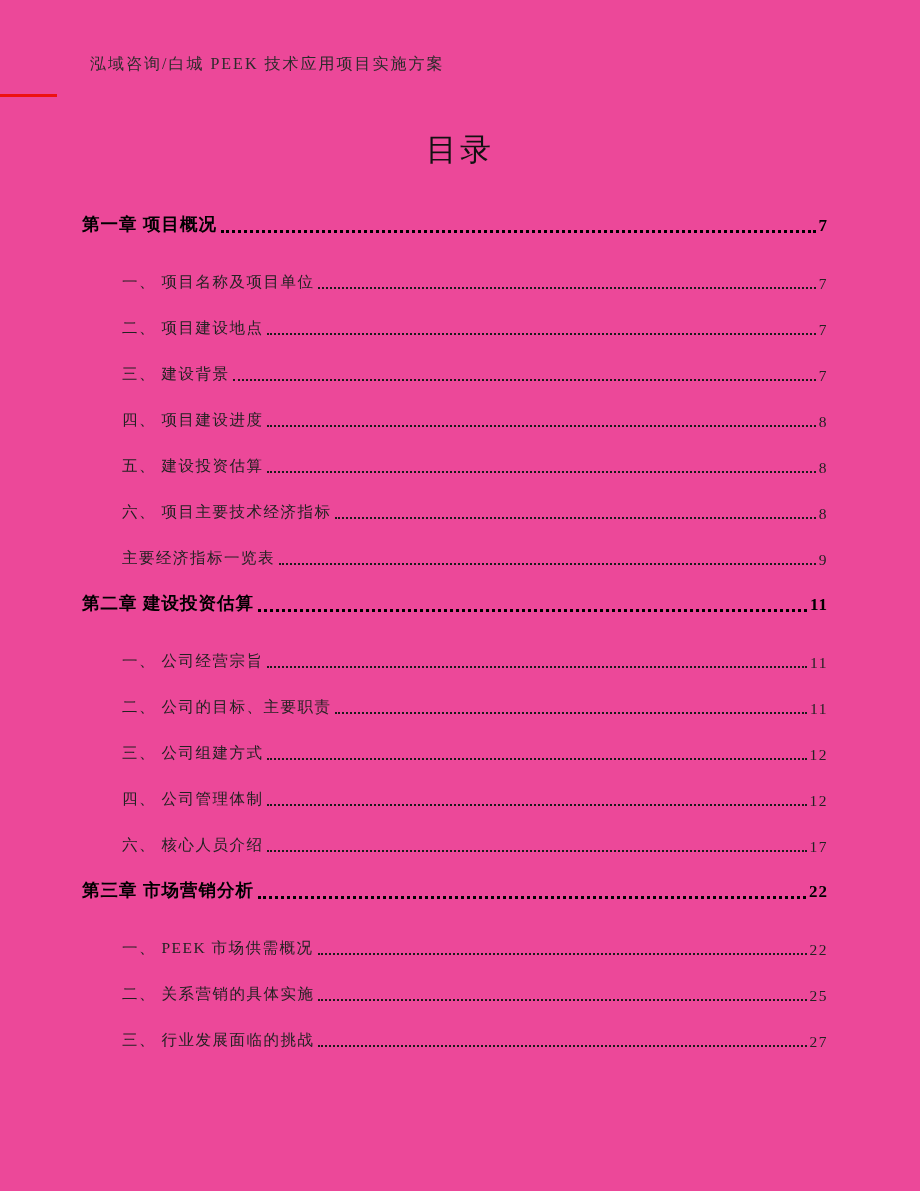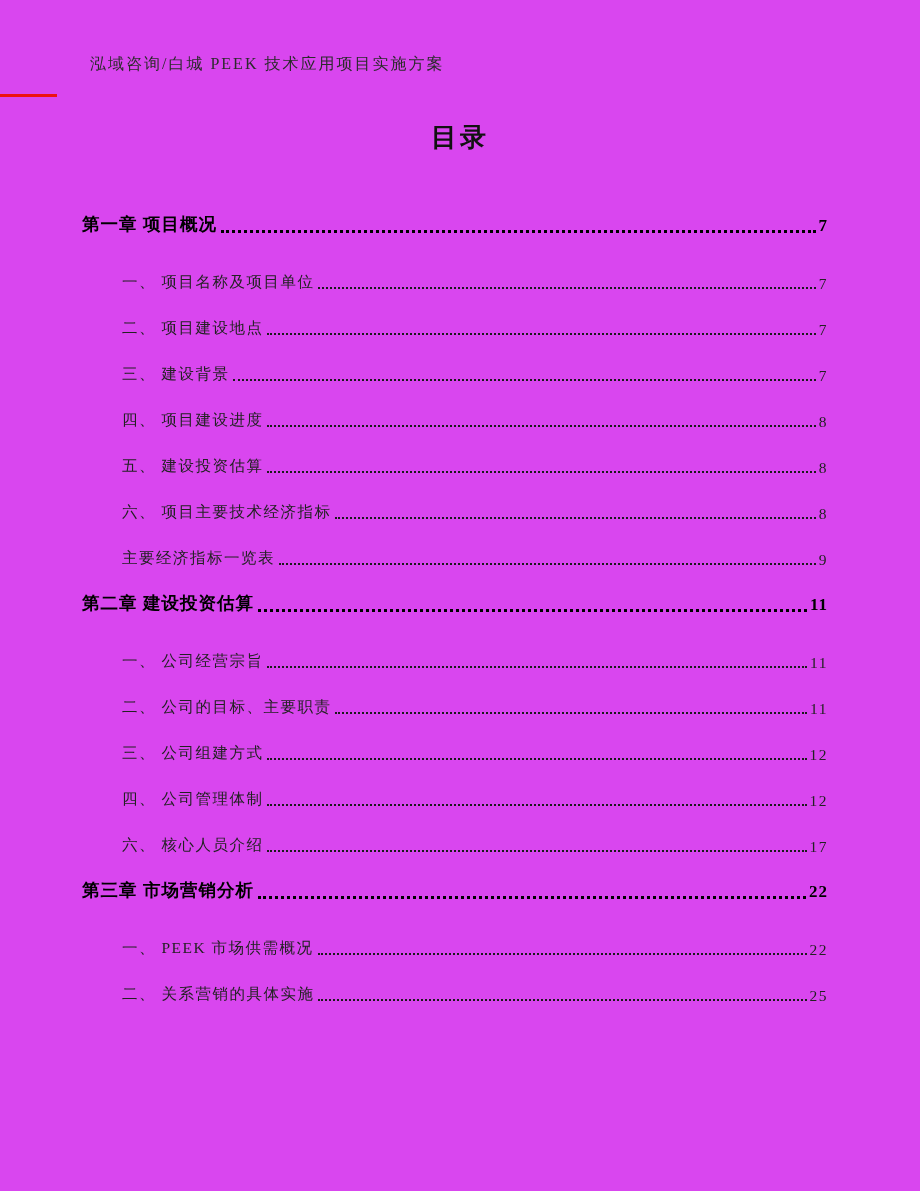--- a/index.html
+++ b/index.html
@@ -1,36 +1,36 @@
 <!DOCTYPE html>
 <html><head>
 <meta charset="utf-8">
 <style>
   html,body{margin:0;padding:0;background:#ffffff;}
   .page{
     position:relative;
     width:920px;height:1191px;
-    background:#d946ef;
+    background:#ec4899;
     overflow:hidden;
     font-family:"Liberation Serif","DejaVu Serif",serif;
     color:#1a1a1a;
   }
   .doc-header{
     position:absolute;top:54px;left:90px;
     font-size:16px;letter-spacing:2px;color:#2b2b2b;
     white-space:nowrap;
   }
   .accent-line{
     position:absolute;top:94px;left:0;
     width:57px;height:3px;
   }
   .doc-title{
     position:absolute;top:116px;left:0;right:0;
-    margin:4px;text-align:center;
-    font-size:26px;font-weight:bold;letter-spacing:3px;color:#111;
+    margin:13px;text-align:center;
+    font-size:31px;font-weight:normal;letter-spacing:3px;color:#111;
   }
   .toc{
     position:absolute;top:190px;left:82px;right:92px;
   }
   .toc-row{
     display:flex;align-items:flex-end;
     height:26px;
     margin-top:20px;
   }
   .toc-row.chapter{
@@ -145,14 +145,19 @@
       <div class="toc-row item">
         <span class="toc-label">一、 PEEK 市场供需概况</span>
         <span class="dots"></span>
         <span class="page-num">22</span>
       </div>
       <div class="toc-row item">
         <span class="toc-label">二、 关系营销的具体实施</span>
         <span class="dots"></span>
         <span class="page-num">25</span>
       </div>
+      <div class="toc-row item">
+        <span class="toc-label">三、 行业发展面临的挑战</span>
+        <span class="dots"></span>
+        <span class="page-num">27</span>
+      </div>
     </div>
 </div>
 
 </body></html>

